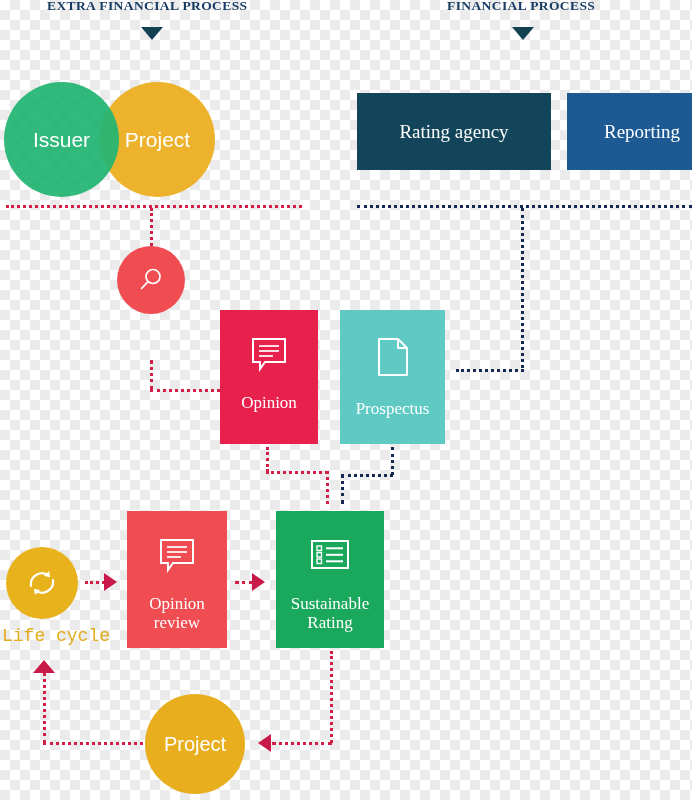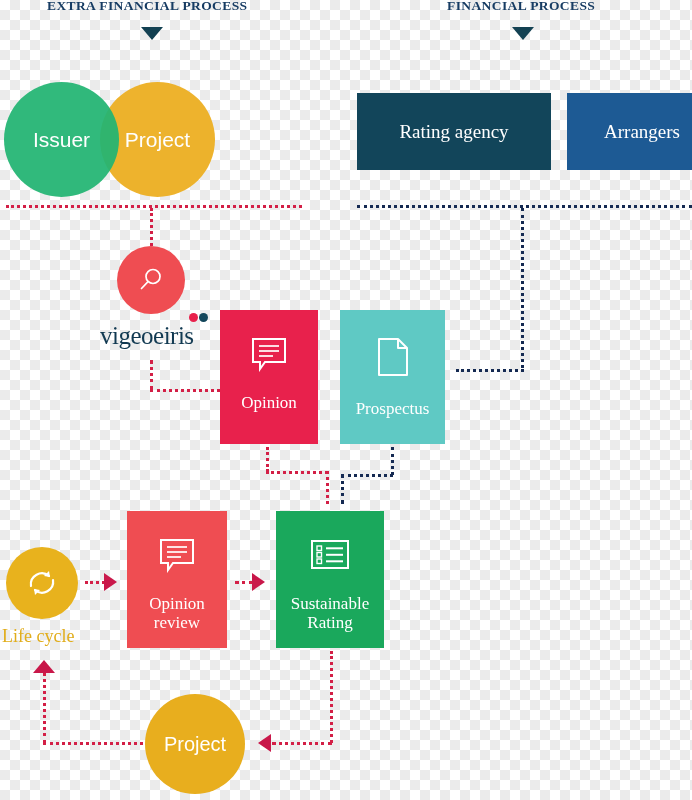--- a/index.html
+++ b/index.html
@@ -143,21 +143,21 @@
     position: absolute;
     width: 0; height: 0;
     border-left: 11px solid transparent;
     border-right: 11px solid transparent;
     border-bottom: 13px solid #c9184a;
   }
   .lifecycle-label {
     position: absolute;
     color: #e1ad1b;
     font-size: 18px;
-    font-family: Liberation Serif, serif;
+    font-family: Liberation Mono, monospace;
     white-space: nowrap;
   }
 </style>
 </head>
 <body>
 
 <div id="diagram">
 
   <div class="section-title" style="left:47px; top:-2px;">EXTRA FINANCIAL PROCESS</div>
   <div class="section-title" style="left:447px; top:-2px;">FINANCIAL PROCESS</div>
@@ -169,45 +169,38 @@
     <span>Project</span>
   </div>
   <div class="venn-circle" style="left:4px; top:82px; width:115px; height:115px; background:#22b573; opacity:0.93; z-index:3;">
     <span>Issuer</span>
   </div>
 
   <div class="top-box" style="left:357px; top:93px; width:194px; height:77px; background:#12455a;">
     <span>Rating agency</span>
   </div>
   <div class="top-box" style="left:567px; top:93px; width:150px; height:77px; background:#1d5a94;">
-    <span>Arrangers</span>
+    <span>Reporting</span>
   </div>
 
   <div class="dot-h" style="left:6px; top:205px; width:296px; border-top-color:#d31f46;"></div>
   <div class="dot-h" style="left:357px; top:205px; width:335px; border-top-color:#152a52;"></div>
 
   <div class="dot-v" style="left:150px; top:208px; height:38px; border-left-color:#d31f46;"></div>
 
   <div class="dot-v" style="left:521px; top:208px; height:160px; border-left-color:#152a52;"></div>
   <div class="dot-h" style="left:456px; top:369px; width:68px; border-top-color:#152a52;"></div>
 
   <div class="icon-circle" style="left:117px; top:246px; width:68px; height:68px; background:#ef4d52;">
     <svg width="30" height="30" viewBox="0 0 30 30">
       <circle cx="17" cy="11.5" r="7" fill="none" stroke="#ffffff" stroke-width="1.7"></circle>
       <line x1="11.8" y1="16.8" x2="5.5" y2="23.5" stroke="#ffffff" stroke-width="1.7" stroke-linecap="round"></line>
     </svg>
   </div>
 
-  <div class="logo-wrap" style="left:100px; top:322px;">
-    <div class="logo-dot" style="left:89px; top:-9px; background:#e8214c;"></div>
-    <div class="logo-dot" style="left:99px; top:-9px; background:#12455a;"></div>
-    <div class="logo-text">
-      <span>vigeo</span><span>eiris</span>
-    </div>
-  </div>
 
   <div class="dot-v" style="left:150px; top:360px; height:30px; border-left-color:#d31f46;"></div>
   <div class="dot-h" style="left:150px; top:389px; width:76px; border-top-color:#d31f46;"></div>
 
   <div class="card" style="left:220px; top:310px; width:98px; height:134px; background:#e8214c;">
     <div class="card-icon">
       <svg width="40" height="36" viewBox="0 0 40 36">
         <path d="M4 3 H36 V26 H16 L11 33 V26 H4 Z" fill="none" stroke="#ffffff" stroke-width="2"></path>
         <line x1="10" y1="10" x2="30" y2="10" stroke="#ffffff" stroke-width="1.7"></line>
         <line x1="10" y1="15" x2="30" y2="15" stroke="#ffffff" stroke-width="1.7"></line>

